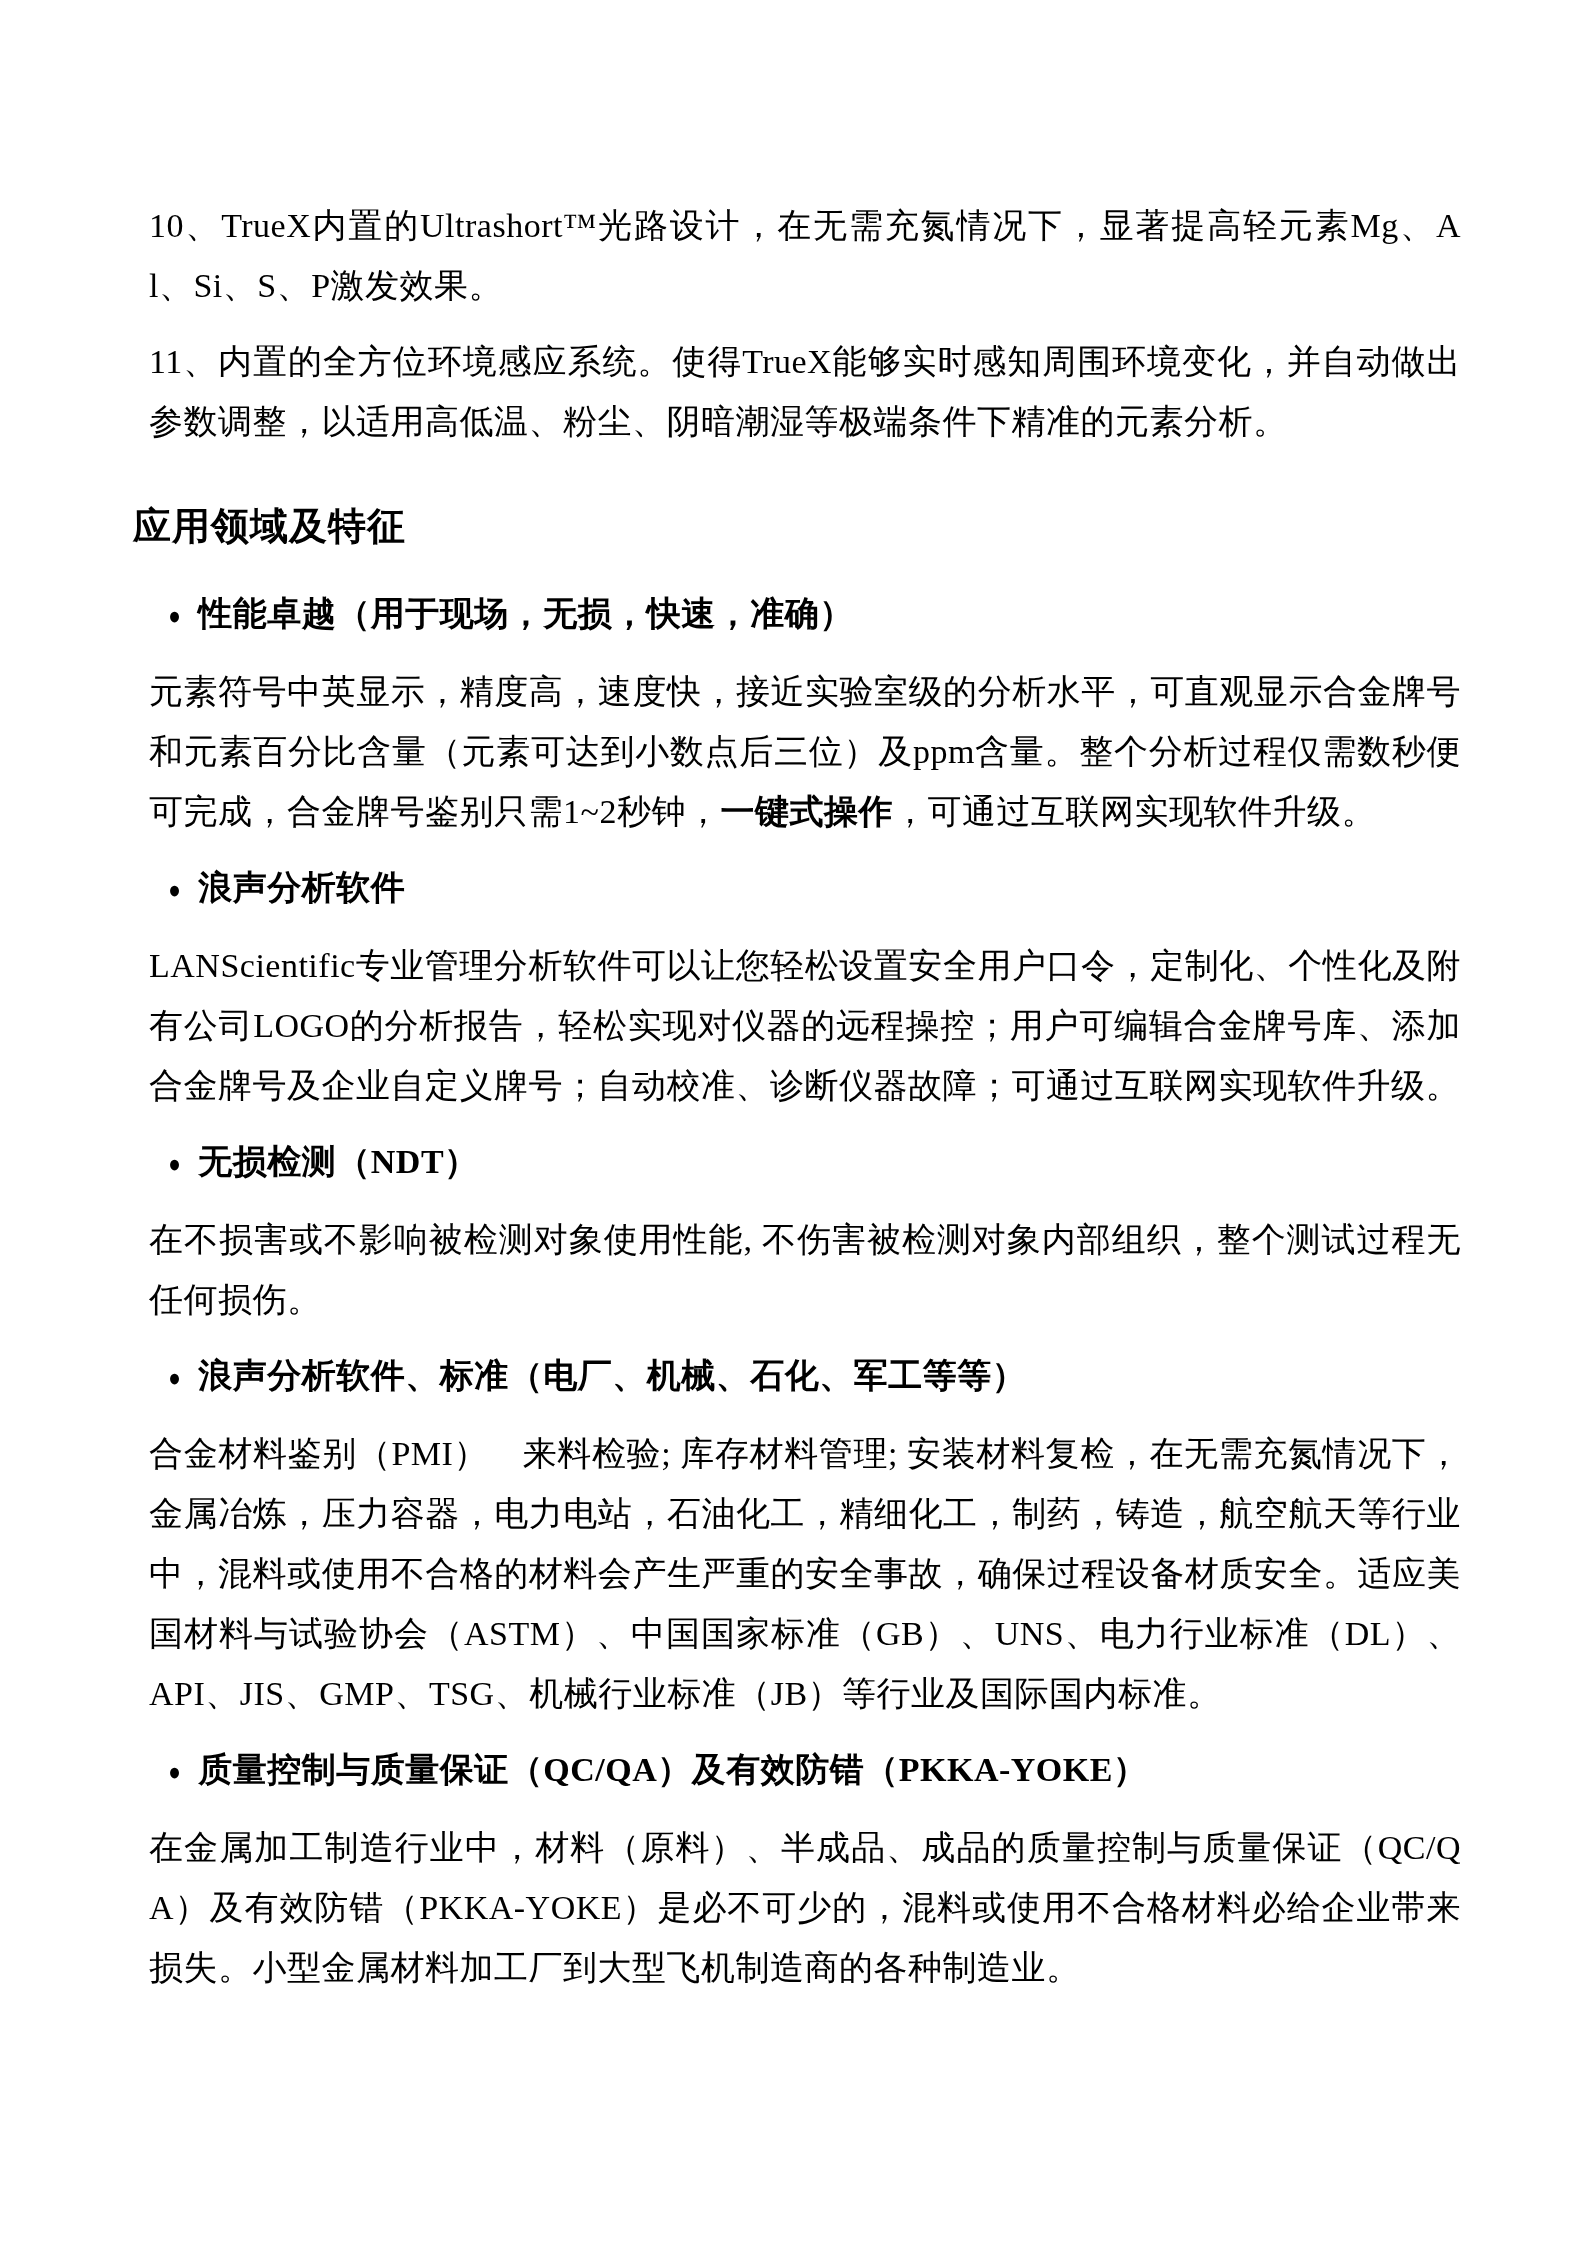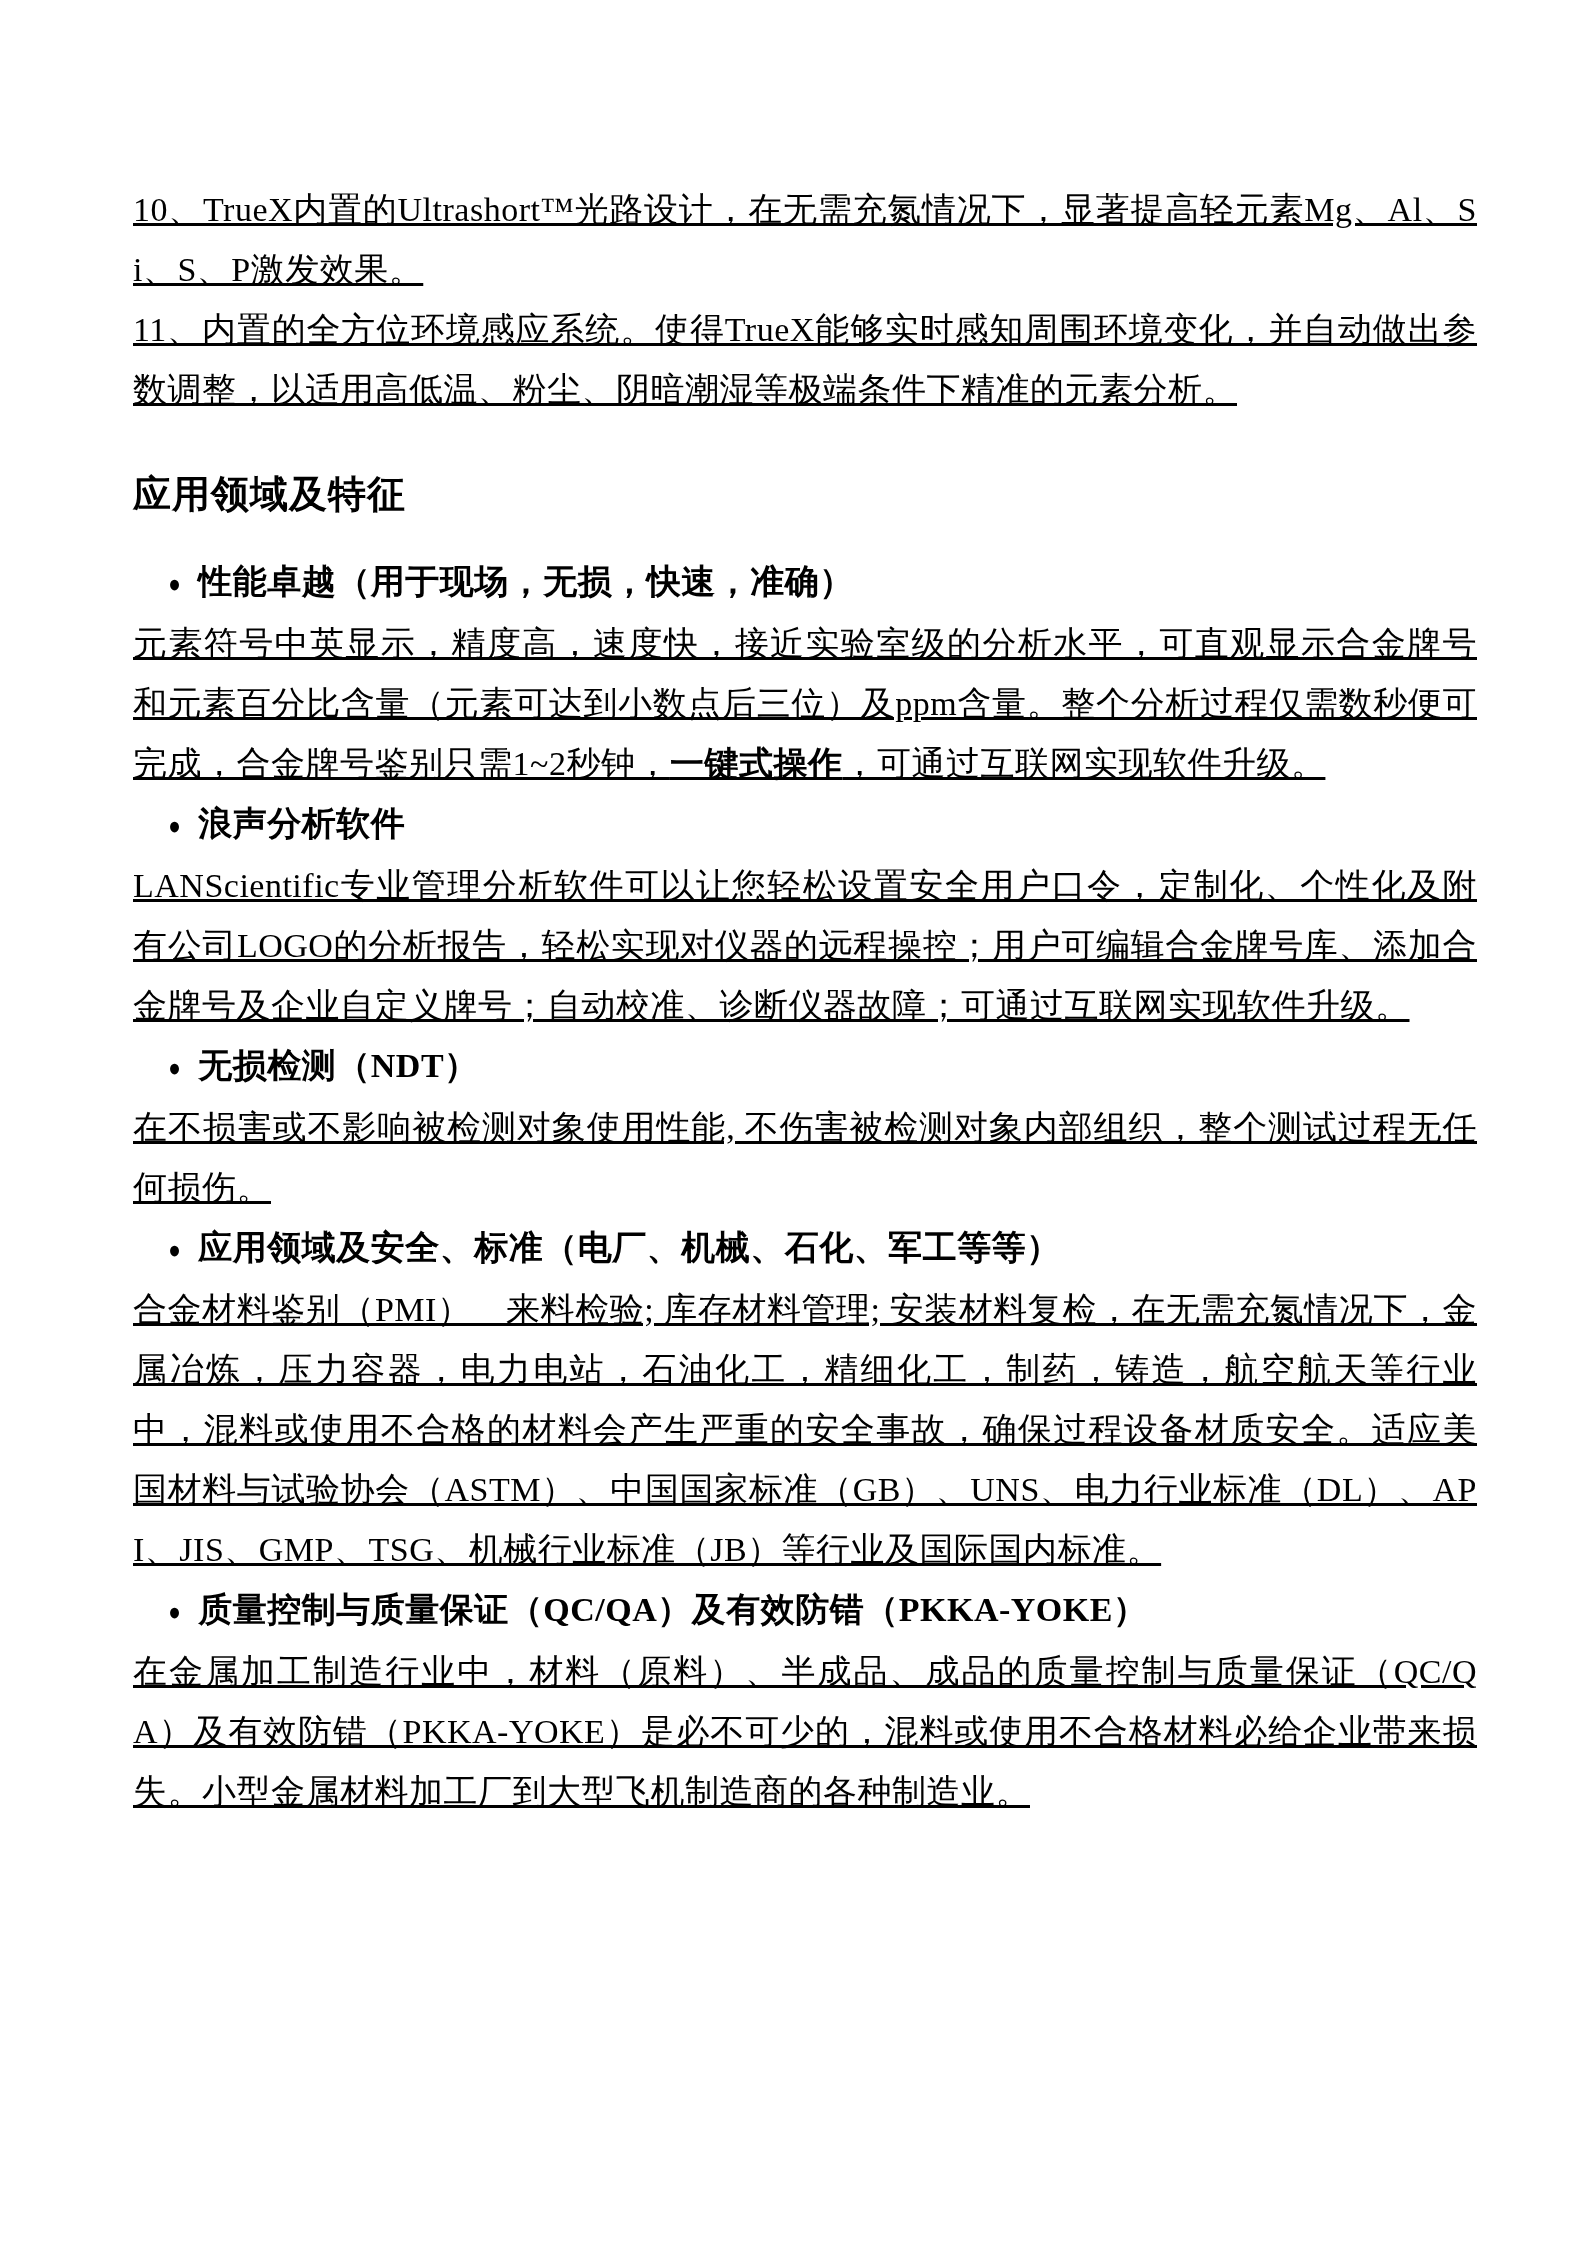--- a/index.html
+++ b/index.html
@@ -13,27 +13,26 @@
     height: 2245px;
     margin: 0 auto;
     background: #ffffff;
     box-sizing: border-box;
     padding: 180px 110px 0 133px;
     overflow: hidden;
     font-family: "Liberation Serif", "DejaVu Serif", serif;
     color: #000000;
   }
   .para {
-    margin: 0;
+    margin: 16px;
     font-size: 34px;
     line-height: 60px;
     text-align: justify;
     letter-spacing: 0.5px;
     word-break: break-all;
-    text-decoration: underline;
   }
   .b {
     font-weight: bold;
     text-align: right;
   }
   .sec-title {
     margin: 42px 0 26px 0;
     font-size: 38px;
     line-height: 64px;
     font-weight: bold;
@@ -75,21 +74,21 @@
       </div>
       <div>
         <p class="bullet"><span class="dot">●</span><span class="b">浪声分析软件</span></p>
         <p class="para"><span class="">LANScientific专业管理分析软件可以让您轻松设置安全用户口令，定制化、个性化及附有公司LOGO的分析报告，轻松实现对仪器的远程操控；用户可编辑合金牌号库、添加合金牌号及企业自定义牌号；自动校准、诊断仪器故障；可通过互联网实现软件升级。</span></p>
       </div>
       <div>
         <p class="bullet"><span class="dot">●</span><span class="b">无损检测（NDT）</span></p>
         <p class="para"><span class="">在不损害或不影响被检测对象使用性能, 不伤害被检测对象内部组织，整个测试过程无任何损伤。</span></p>
       </div>
       <div>
-        <p class="bullet"><span class="dot">●</span><span class="b">应用领域及安全、标准（电厂、机械、石化、军工等等）</span></p>
+        <p class="bullet"><span class="dot">●</span><span class="b">浪声分析软件、标准（电厂、机械、石化、军工等等）</span></p>
         <p class="para"><span class="">合金材料鉴别（PMI）　来料检验; 库存材料管理; 安装材料复检，在无需充氮情况下，金属冶炼，压力容器，电力电站，石油化工，精细化工，制药，铸造，航空航天等行业中，混料或使用不合格的材料会产生严重的安全事故，确保过程设备材质安全。适应美国材料与试验协会（ASTM）、中国国家标准（GB）、UNS、电力行业标准（DL）、API、JIS、GMP、TSG、机械行业标准（JB）等行业及国际国内标准。</span></p>
       </div>
       <div>
         <p class="bullet"><span class="dot">●</span><span class="b">质量控制与质量保证（QC/QA）及有效防错（PKKA-YOKE）</span></p>
         <p class="para"><span class="">在金属加工制造行业中，材料（原料）、半成品、成品的质量控制与质量保证（QC/QA）及有效防错（PKKA-YOKE）是必不可少的，混料或使用不合格材料必给企业带来损失。小型金属材料加工厂到大型飞机制造商的各种制造业。</span></p>
       </div>
     </div>
 </div>
 
 </body></html>

